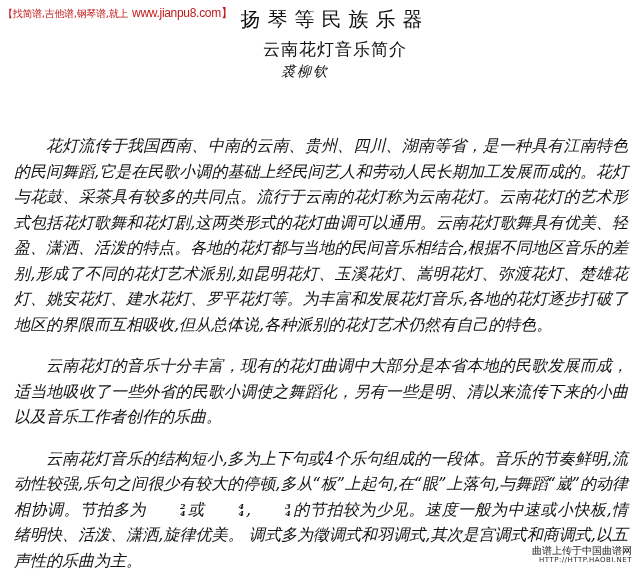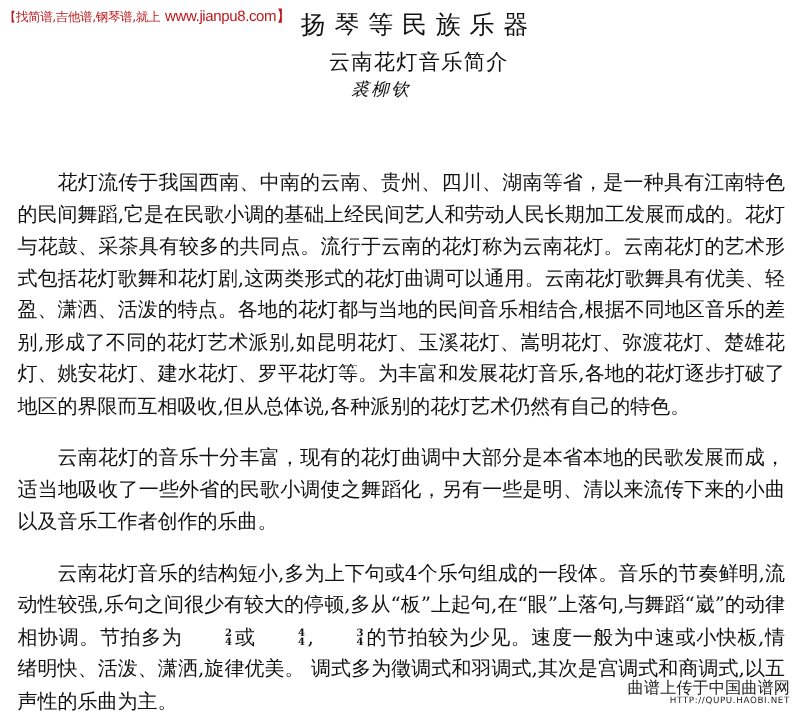--- a/index.html
+++ b/index.html
@@ -67,20 +67,21 @@
       left: 14px;
       top: 133px;
       width: 614px;
       font-size: 16px;
       line-height: 25.5px;
     }
     .content p {
       margin: 0;
       text-indent: 2em;
       text-align: justify;
+      font-style: italic;
     }
     .content p + p {
       margin-top: 16px;
     }
     .frac {
       display: inline-block;
       font-size: 8px;
       line-height: 7px;
       vertical-align: middle;
       text-align: center;
@@ -89,21 +90,21 @@
     }
     .frac span { display: block; }
     .watermark {
       position: absolute;
       right: 8px;
       top: 545px;
       text-align: right;
       font-family: "DejaVu Sans", "Liberation Sans", sans-serif;
       color: #222;
     }
-    .watermark .wm-cn { font-size: 13px; display: block; line-height: 11px; }
+    .watermark .wm-cn { font-size: 10px; display: block; line-height: 11px; }
     .watermark .wm-url { font-size: 7px; display: block; letter-spacing: 0.5px; line-height: 9px; }
   </style>
 </head>
 <body>
 
 <div class="banner">
   <span>【找简谱,吉他谱,钢琴谱,就上</span><span class="url">www.jianpu8.com】</span>
 </div>
 
 <div class="title">扬琴等民族乐器</div>
@@ -112,14 +113,14 @@
 
 <div class="content">
   <p>花灯流传于我国西南、中南的云南、贵州、四川、湖南等省，是一种具有江南特色的民间舞蹈,它是在民歌小调的基础上经民间艺人和劳动人民长期加工发展而成的。花灯与花鼓、采茶具有较多的共同点。流行于云南的花灯称为云南花灯。云南花灯的艺术形式包括花灯歌舞和花灯剧,这两类形式的花灯曲调可以通用。云南花灯歌舞具有优美、轻盈、潇洒、活泼的特点。各地的花灯都与当地的民间音乐相结合,根据不同地区音乐的差别,形成了不同的花灯艺术派别,如昆明花灯、玉溪花灯、嵩明花灯、弥渡花灯、楚雄花灯、姚安花灯、建水花灯、罗平花灯等。为丰富和发展花灯音乐,各地的花灯逐步打破了地区的界限而互相吸收,但从总体说,各种派别的花灯艺术仍然有自己的特色。</p>
   <p>云南花灯的音乐十分丰富，现有的花灯曲调中大部分是本省本地的民歌发展而成，适当地吸收了一些外省的民歌小调使之舞蹈化，另有一些是明、清以来流传下来的小曲以及音乐工作者创作的乐曲。</p>
   <p><span>云南花灯音乐的结构短小,多为上下句或4个乐句组成的一段体。音乐的节奏鲜明,流动性较强,乐句之间很少有较大的停顿,多从“板”上起句,在“眼”上落句,与舞蹈“崴”的动律相协调。节拍多为</span><span class="frac"><span>2</span><span>4</span></span><span>或</span><span class="frac"><span>4</span><span>4</span></span><span>,</span><span class="frac"><span>3</span><span>4</span></span><span>的节拍较为少见。速度一般为中速或小快板,情绪明快、活泼、潇洒,旋律优美。 调式多为徵调式和羽调式,其次是宫调式和商调式,以五声性的乐曲为主。</span></p>
   <p>云南花灯的伴奏乐器常用胡琴、月琴、三弦、笛子,后来又增加了琵琶、扬琴等民族乐器。</p>
 </div>
 
 <div class="watermark">
   <span class="wm-cn">曲谱上传于中国曲谱网</span>
-  <span class="wm-url">HTTP://QUPU.HAOBI.NET</span>
+  <span class="wm-url">HTTP://HTTP.HAOBI.NET</span>
 </div>
 
 </body></html>

